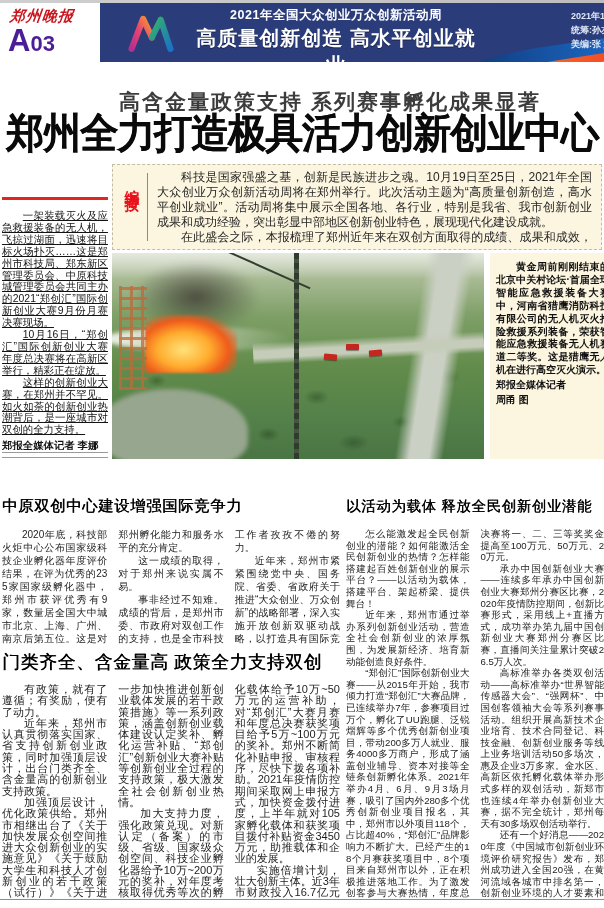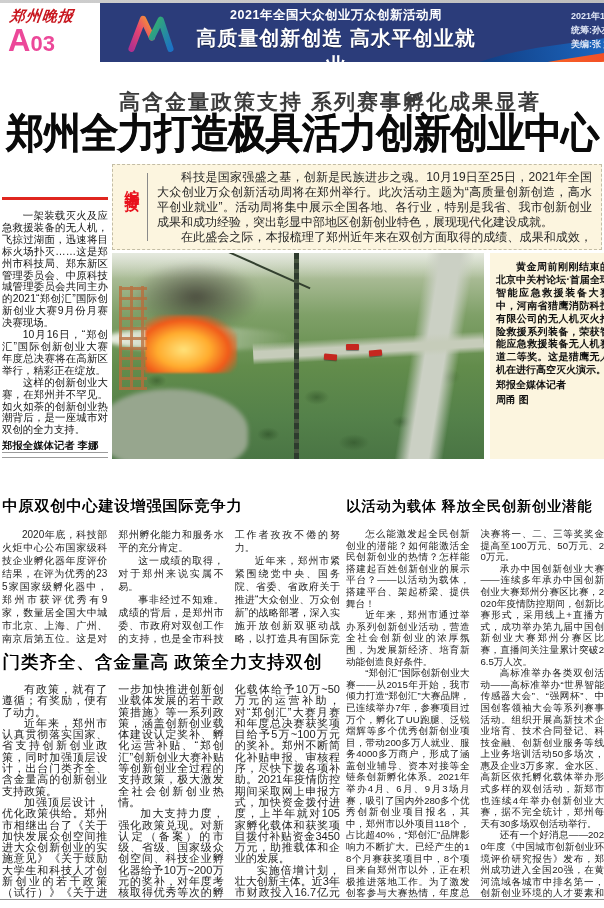--- a/index.html
+++ b/index.html
@@ -6,21 +6,21 @@
   .page{position:relative;width:604px;height:908px;margin:0 auto;background:#fff;
         overflow:hidden;font-family:"Liberation Sans","DejaVu Sans",sans-serif;color:#1a1a1a;}
   .abs{position:absolute;}
   .topstrip{left:0;top:0;width:604px;height:3px;background:linear-gradient(90deg,#cfcfcf,#bdbdbd);}
 
   
   .mast-left{left:0;top:3px;width:100px;height:60px;background:#fff;}
   .paper-name{position:absolute;left:10px;top:4px;font-family:"Liberation Serif","DejaVu Serif",serif;
               font-style:italic;font-weight:bold;font-size:15px;color:#c8161e;letter-spacing:1px;
               transform:skewX(-6deg);}
-  .page-no{position:absolute;left:8px;top:20px;color:#ec4899;font-weight:900;}
+  .page-no{position:absolute;left:8px;top:20px;color:#4c1d95;font-weight:900;}
   .page-no .big{font-size:31px;}
   .page-no .small{font-size:22px;}
   .banner{left:100px;top:3px;width:599px;height:59px;background:#2b3c7a;overflow:hidden;}
   .ribbon{position:absolute;border-radius:60% 40% 10% 30%/100% 90% 0 60%;}
   .ribbon.blue{right:-60px;bottom:-30px;width:330px;height:52px;transform:rotate(-8deg);
                background:linear-gradient(90deg,#0c2d6b,#1e6cc7 60%,#16498f);}
   .ribbon.orange{right:-50px;bottom:-26px;width:300px;height:34px;transform:rotate(-9deg);
                  background:linear-gradient(90deg,#ff8a2a,#ef3b24 70%,#c4161c);}
   .ribbon.thin{right:-40px;bottom:-4px;width:250px;height:6px;transform:rotate(-9deg);
                background:linear-gradient(90deg,#ffc25e,#ff7a2f);}
@@ -45,21 +45,21 @@
   .ednote-label{position:absolute;left:9px;top:12px;writing-mode:vertical-rl;
                 font-size:15px;font-weight:900;color:#e8111c;letter-spacing:4px;}
   .ednote-div{position:absolute;left:34px;top:8px;bottom:8px;width:1px;background:#8a8a8a;}
   .ednote-text{position:absolute;left:44px;right:9px;top:5px;bottom:4px;overflow:hidden;
                font-size:12px;line-height:15px;color:#262626;text-align:justify;}
   .ednote-text p{margin:0;text-indent:2em;word-break:break-all;}
 
   
   .lead-rule{left:2px;top:197px;width:106px;height:3px;background:#e0261f;}
   .lead{left:2px;top:210px;width:106px;height:240px;overflow:hidden;font-size:10.4px;
-        line-height:11.9px;color:#141414;text-align:justify;font-weight:500;}
+        line-height:11.9px;color:#141414;text-align:justify;font-weight:500;text-decoration:underline;}
   .lead p{margin:0;text-indent:2em;word-break:break-all;}
   .byline{font-weight:bold;text-indent:0 !important;margin-top:4px !important;}
   .lead-endrule{left:2px;top:452px;width:106px;height:4px;border-top:1px solid #9a9a9a;
                 border-bottom:1px solid #9a9a9a;}
 
   
   .photo{left:112px;top:253px;width:372px;height:206px;overflow:hidden;
          background:linear-gradient(180deg,#c2cdb4 0,#a9bb95 12%,#7fa068 30%,#628c4b 55%,#54814a 80%,#4a7544 100%);}
   .photo::before{content:"";position:absolute;inset:0;
      background:

